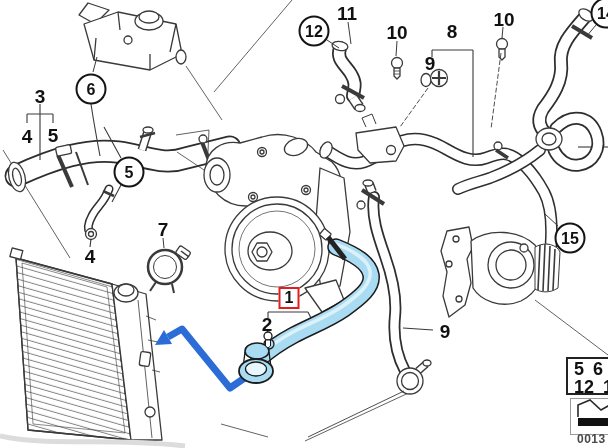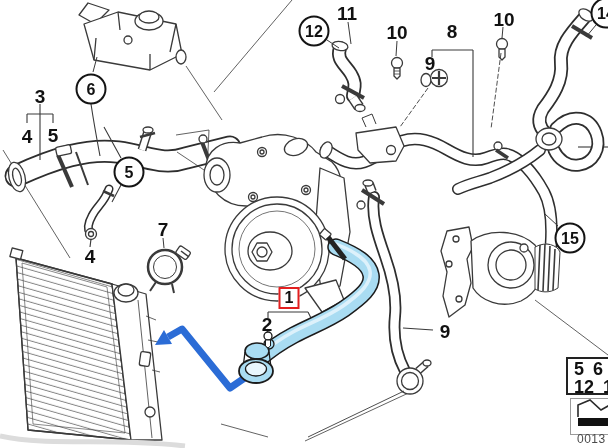--- a/index.html
+++ b/index.html
@@ -11,21 +11,21 @@
   .circled{width:27px;height:27px;border:2px solid #141414;border-radius:50%;background:#fff;
            display:flex;align-items:center;justify-content:center;font-size:16px;}
   .boxed{min-width:13px;height:16px;border:2.5px solid #e21f1f;background:#fff;
          display:flex;align-items:center;justify-content:center;font-size:16px;padding:1px 2px;}
   .legend{position:absolute;left:566px;top:357px;width:70px;height:38px;border:2px solid #222;
           background:#fff;display:flex;flex-direction:column;justify-content:space-around;
           padding:1px 0 1px 6px;box-sizing:border-box;}
   .lrow{display:flex;gap:9px;font-weight:bold;font-size:18px;color:#111;line-height:1;}
   .codebox{position:absolute;left:570px;top:398px;width:45px;height:35px;border:1.5px solid #9a9a9a;
            background:#fff;}
-  .doccode{position:absolute;left:577px;top:432px;font-size:12px;color:#4a4a4a;letter-spacing:.5px;}
+  .doccode{position:absolute;left:577px;top:432px;font-size:12px;color:#4a4a4a;letter-spacing:.5px;font-weight:bold;}
 </style>
 </head>
 <body>
 
 <div id="stage">
 
 <svg id="art" width="608" height="448" viewBox="0 0 608 448">
   <defs>
     <pattern id="fins" width="9" height="6.2" patternUnits="userSpaceOnUse" patternTransform="rotate(16)">
       <path d="M0,3 H9" stroke="#5a5a5a" stroke-width="0.8"></path>

